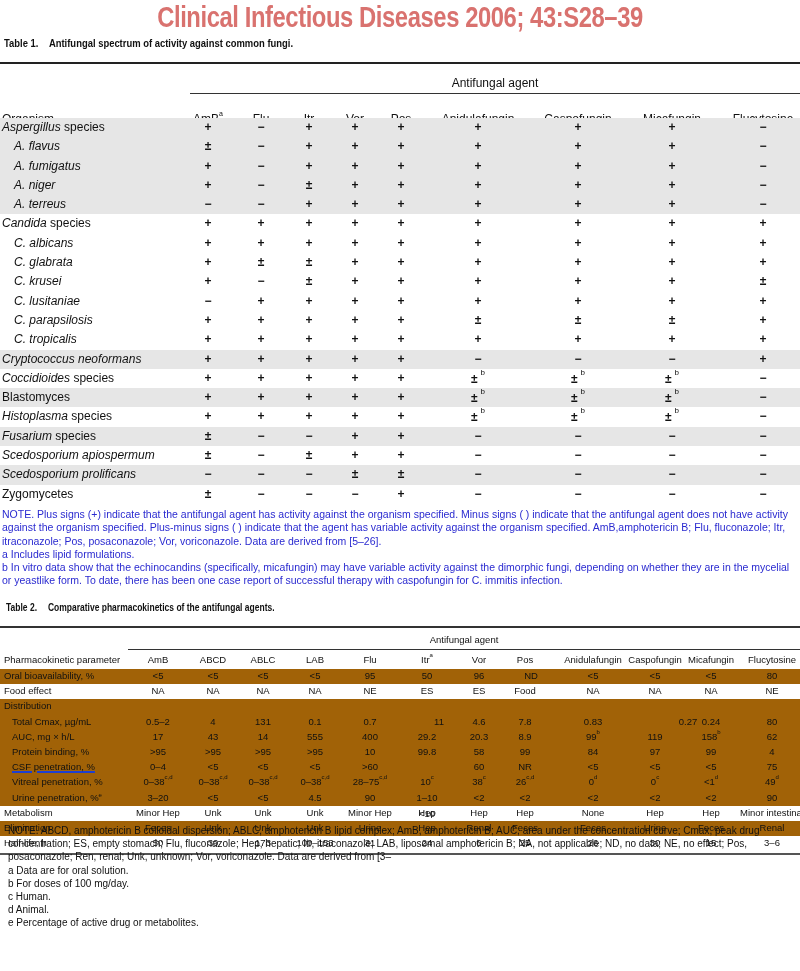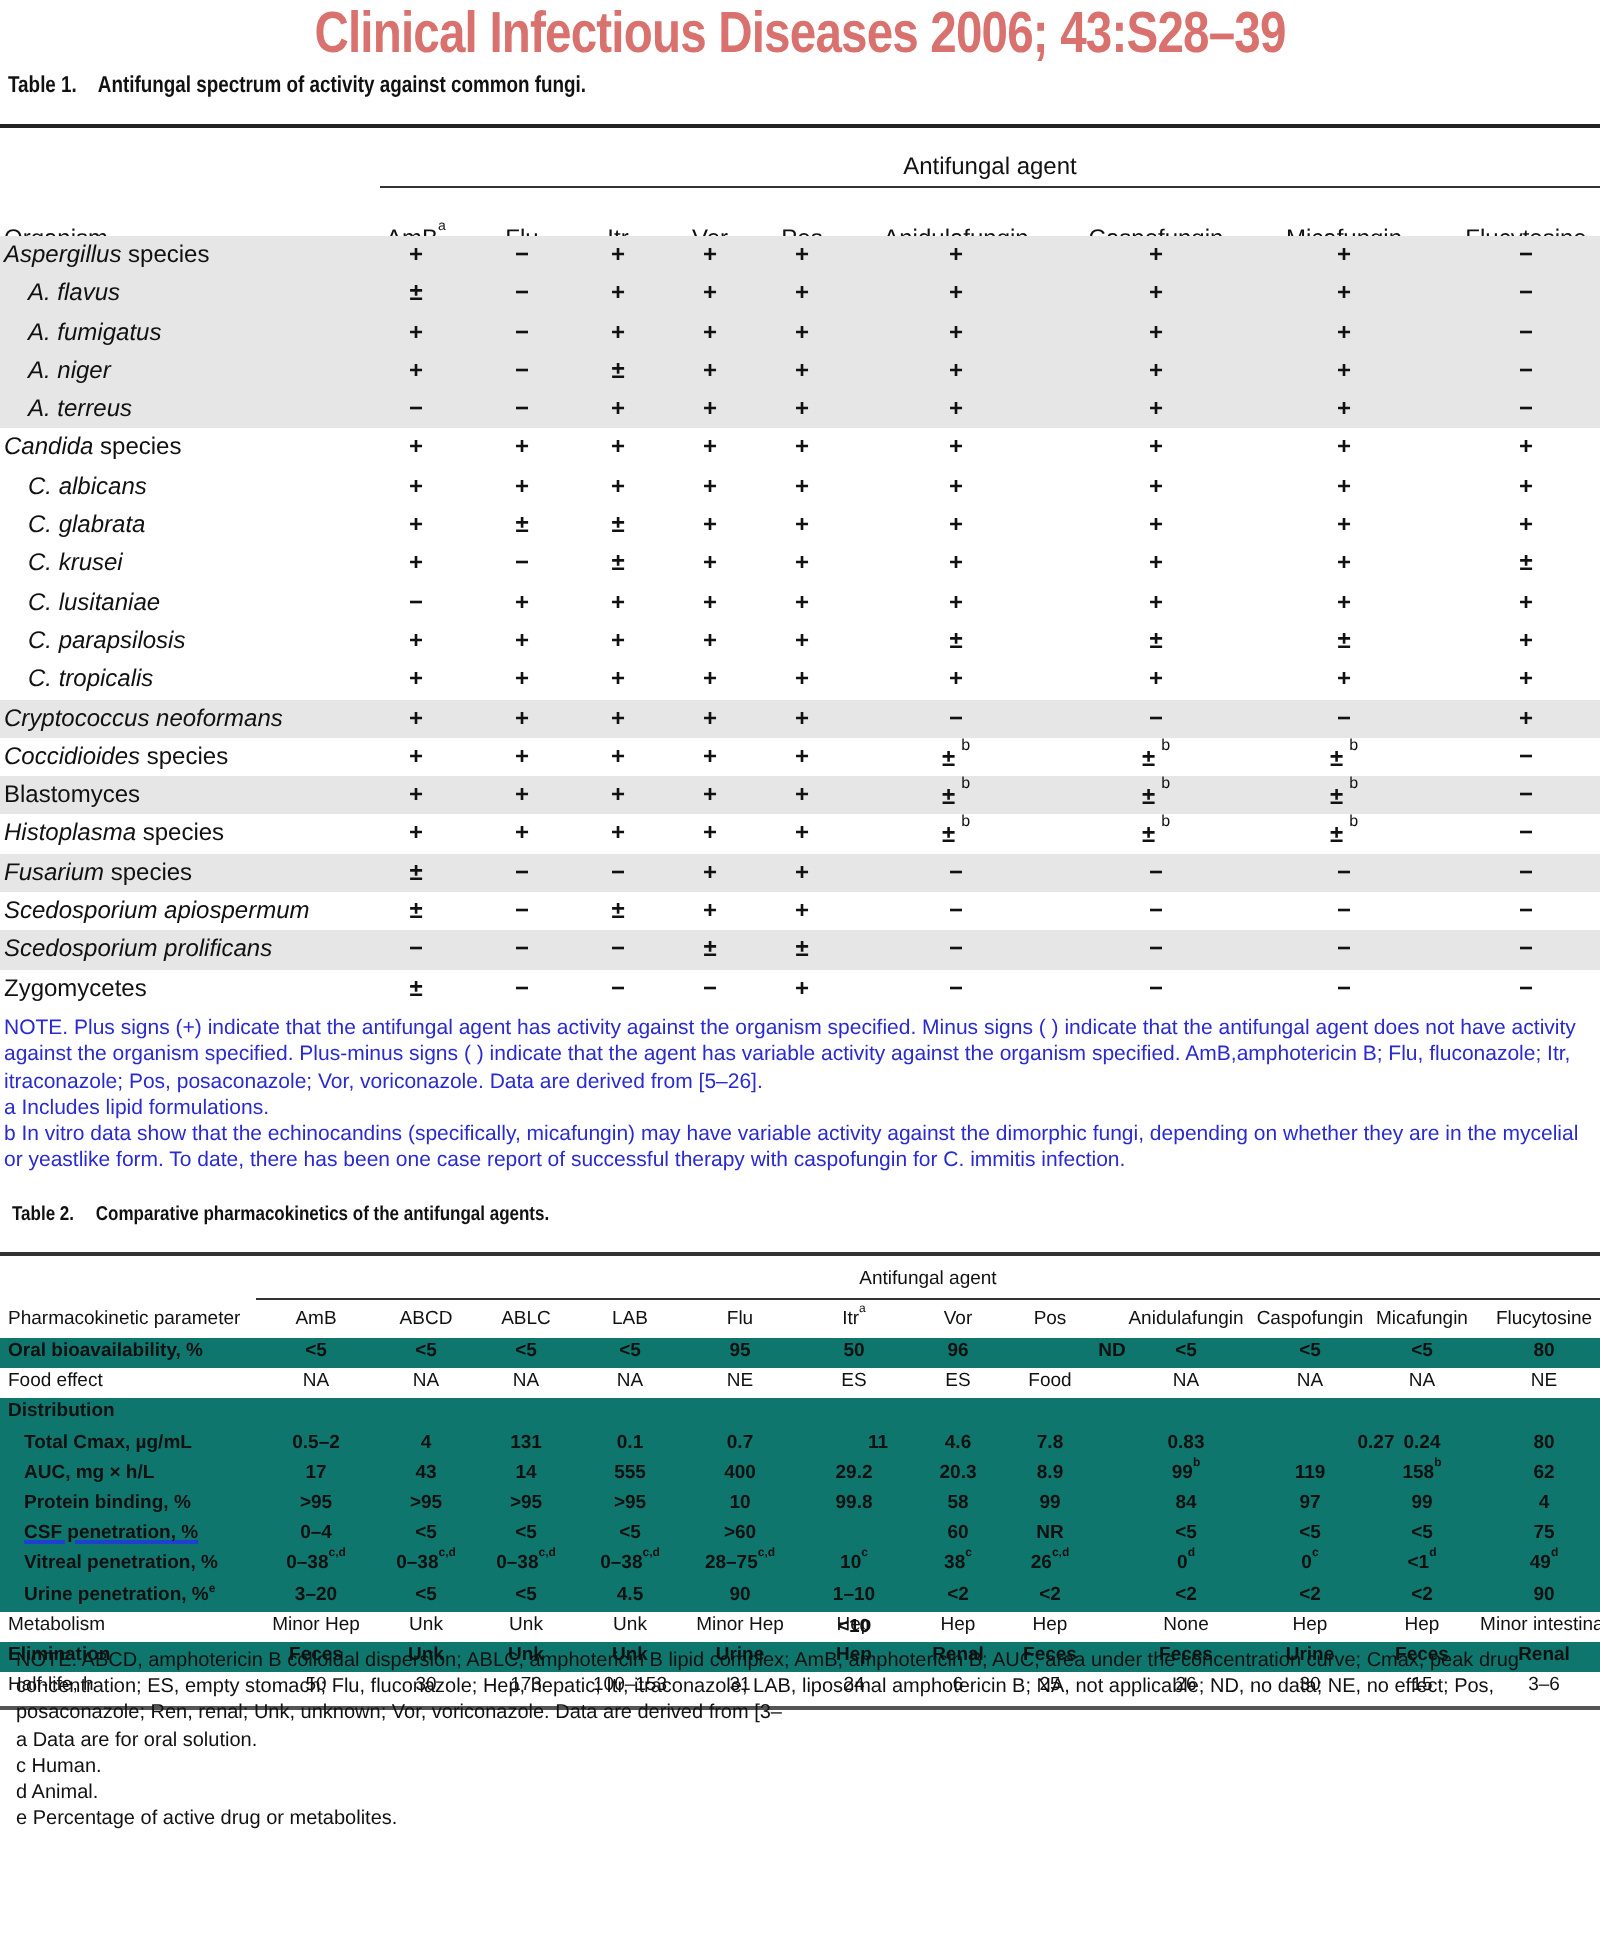--- a/index.html
+++ b/index.html
@@ -29,21 +29,21 @@
   .t2 { position: absolute; left: 0; top: 626px; width: 800px; font-size: 9.5px; }
   .t2 .topline { position: absolute; left: 0; top: 0; width: 800px; height: 2px; background: #333; }
   .t2 .agent-head { position: absolute; left: 128px; top: 8px; width: 672px; text-align: center; }
   .t2 .agent-line { position: absolute; left: 128px; top: 23px; width: 672px; height: 1px; background: #333; }
   .t2 .hdr { position: absolute; top: 28px; left: 0; width: 800px; height: 16px; }
   .t2 .hdr span { position: absolute; top: 0; transform: translateX(-50%); white-space: nowrap; }
   .t2 .hdr .param { left: 4px; transform: none; }
   .t2 .hdr sup { font-size: 6px; position: relative; top: -2px; }
   .t2 .rows { position: absolute; left: 0; top: 43px; width: 800px; }
   .t2 .row { position: relative; height: 15.2px; }
-  .t2 .row.shade { background: #0f766e; font-weight: bold; }
+  .t2 .row.shade { background: #a16207; }
   .t2 .row .name { position: absolute; left: 4px; top: 1px; white-space: nowrap; }
   .t2 .row .name.sub { left: 12px; }
   .t2 .row .name.underline { text-decoration: underline; text-decoration-color: #1e3fd0; text-decoration-thickness: 2px; }
   .t2 .row .cell { position: absolute; top: 1px; transform: translateX(-50%); white-space: nowrap; }
   .t2 .row .cell sup { font-size: 6px; position: relative; top: -2px; }
   .t2 .bottomline { position: absolute; left: 0; width: 800px; height: 2px; background: #555; }
   .t2-notes { position: absolute; left: 8px; top: 824px; width: 790px; font-size: 10px; color: #111; line-height: 13.2px; }
   .t2-notes p { margin: 0; }
 </style>
 </head>
@@ -349,21 +349,21 @@
   <div class="rows" id="t2-rows">
       <div class="row shade">
         <span class="name"><span>Oral bioavailability, %</span></span>
         <span class="cell" style="left: 158px;"><span>&lt;5</span></span>
         <span class="cell" style="left: 213px;"><span>&lt;5</span></span>
         <span class="cell" style="left: 263px;"><span>&lt;5</span></span>
         <span class="cell" style="left: 315px;"><span>&lt;5</span></span>
         <span class="cell" style="left: 370px;"><span>95</span></span>
         <span class="cell" style="left: 427px;"><span>50</span></span>
         <span class="cell" style="left: 479px;"><span>96</span></span>
-        <span class="cell" style="left: 556px;"><span>ND</span></span>
+        <span class="cell" style="left: 531px;"><span>ND</span></span>
         <span class="cell" style="left: 593px;"><span>&lt;5</span></span>
         <span class="cell" style="left: 655px;"><span>&lt;5</span></span>
         <span class="cell" style="left: 711px;"><span>&lt;5</span></span>
         <span class="cell" style="left: 772px;"><span>80</span></span>
       </div>
       <div class="row">
         <span class="name"><span>Food effect</span></span>
         <span class="cell" style="left: 158px;"><span>NA</span></span>
         <span class="cell" style="left: 213px;"><span>NA</span></span>
         <span class="cell" style="left: 263px;"><span>NA</span></span>
@@ -515,16 +515,17 @@
         <span class="cell" style="left: 711px;"><span>15</span></span>
         <span class="cell" style="left: 772px;"><span>3–6</span></span>
       </div>
     </div>
   <div class="bottomline" id="t2-bottom" style="top: 227.4px;"></div>
 </div>
 
 <div class="t2-notes" id="t2-notes">
     <p>NOTE. ABCD, amphotericin B colloidal dispersion; ABLC, amphotericin B lipid complex; AmB, amphotericin B; AUC, area under the concentration curve; Cmax, peak drug concentration; ES, empty stomach; Flu, fluconazole; Hep, hepatic; Itr, itraconazole; LAB, liposomal amphotericin B; NA, not applicable; ND, no data; NE, no effect; Pos, posaconazole; Ren, renal; Unk, unknown; Vor, voriconazole. Data are derived from [3–</p>
     <p>a Data are for oral solution.</p>
+    <p>b For doses of 100 mg/day.</p>
     <p>c Human.</p>
     <p>d Animal.</p>
     <p>e Percentage of active drug or metabolites.</p>
   </div>
 
 </body></html>

